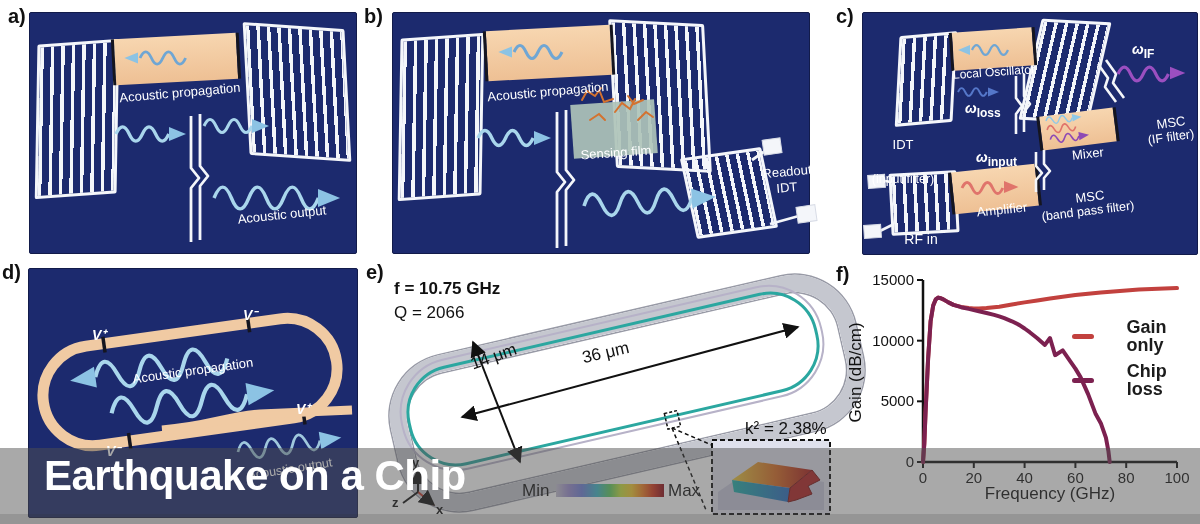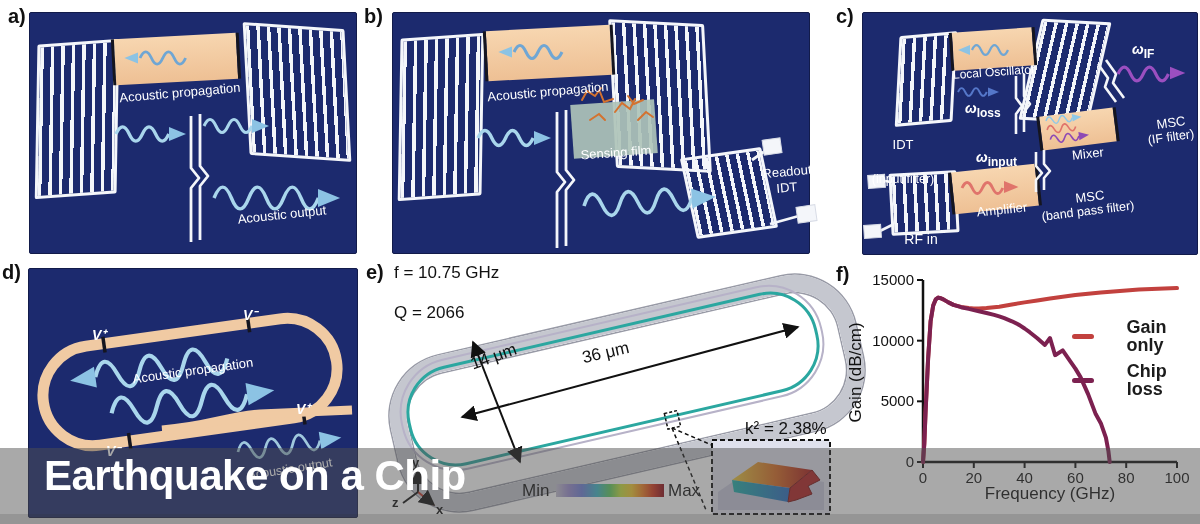--- a/index.html
+++ b/index.html
@@ -236,21 +236,21 @@
   <div class="lbl" style="left:1028px;top:204px;width:120px;font-size:12.5px;transform:rotate(-7deg);">(band pass filter)</div>
   <div class="lbl" style="left:894px;top:231px;width:54px;font-size:14px;">RF in</div>
 
   <div class="vlab" style="left:92px;top:328px;">V⁺</div>
   <div class="vlab" style="left:243px;top:308px;">V⁻</div>
   <div class="vlab" style="left:296px;top:402px;">V⁺</div>
   <div class="vlab" style="left:106px;top:444px;">V⁻</div>
   <div class="lbl" style="left:118px;top:364px;width:150px;transform:rotate(-8deg);">Acoustic propagation</div>
   <div class="lbl" style="left:235px;top:462px;width:110px;font-size:12.5px;transform:rotate(-9deg);">Acoustic output</div>
 
-  <div class="etxt" style="left:394px;top:264px;">f = 10.75 GHz</div>
+  <div class="etxt" style="left:394px;top:280px;font-weight:bold;">f = 10.75 GHz</div>
   <div class="etxt" style="left:394px;top:304px;">Q = 2066</div>
   <div class="etxt" style="left:470px;top:348px;transform:rotate(-20deg);">14 μm</div>
   <div class="etxt" style="left:582px;top:344px;transform:rotate(-13deg);">36 μm</div>
   <div class="etxt" style="left:745px;top:420px;">k² = 2.38%</div>
   <div class="etxt" style="left:522px;top:482px;">Min</div>
   <div class="etxt" style="left:668px;top:482px;">Max</div>
   <div class="etxt" style="left:588px;top:526px;">Disp.</div>
   <div class="etxt" style="left:412px;top:456px;font-size:13px;font-weight:700;">y</div>
   <div class="etxt" style="left:436px;top:503px;font-size:13px;font-weight:700;">x</div>
   <div class="etxt" style="left:392px;top:496px;font-size:13px;font-weight:700;">z</div>

